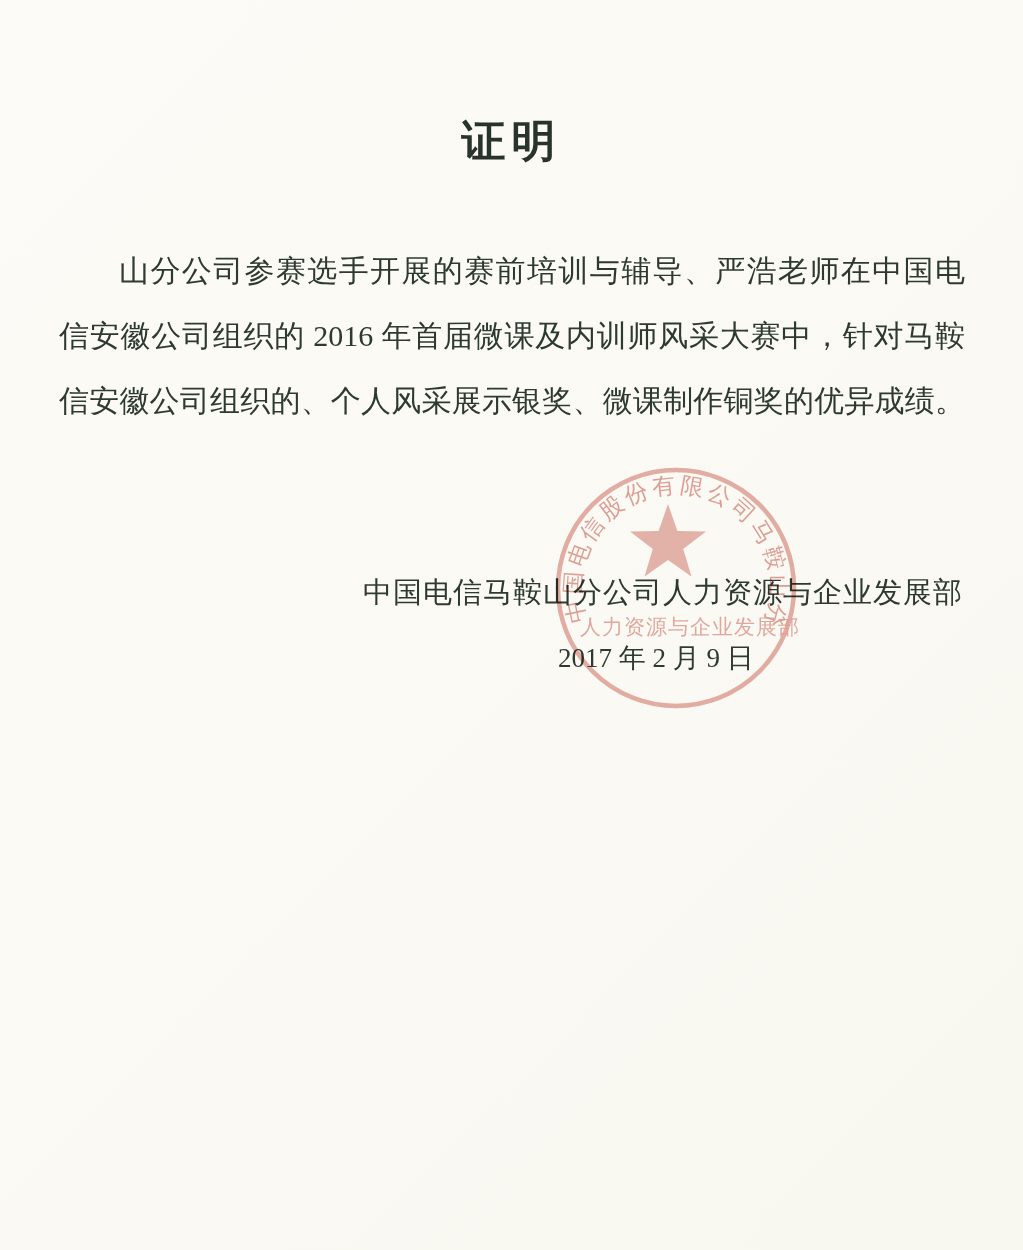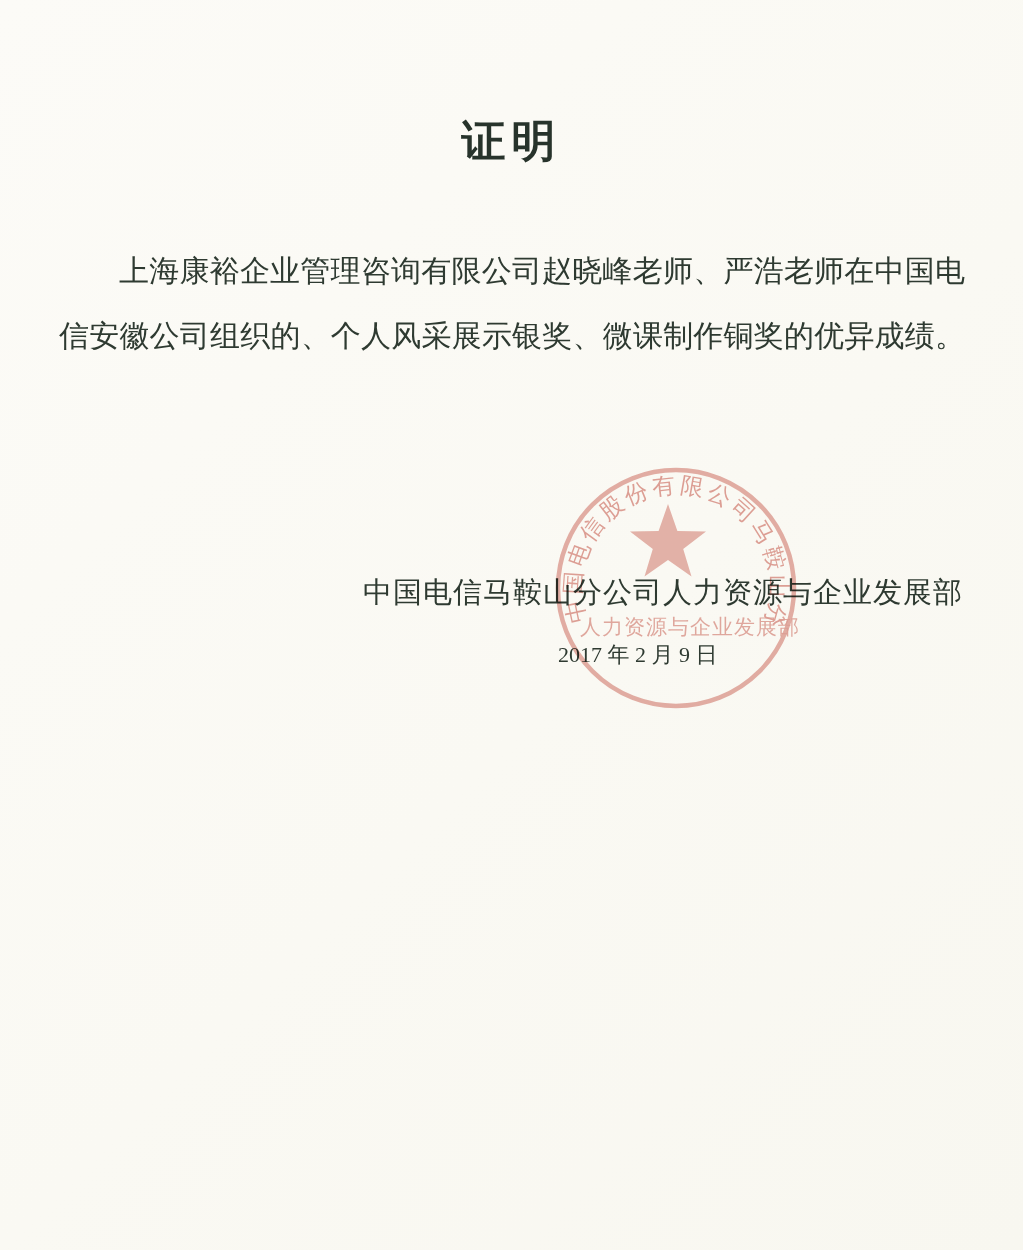--- a/index.html
+++ b/index.html
@@ -51,21 +51,21 @@
     right: 60px;
     font-size: 29px;
     letter-spacing: 1px;
     color: #2e3a31;
     white-space: nowrap;
   }
   .date-line {
     position: absolute;
     top: 640px;
     left: 558px;
-    font-size: 22px;
+    font-size: 27px;
     color: #2e3a31;
     white-space: nowrap;
   }
   .seal {
     position: absolute;
     left: 536px;
     top: 458px;
     width: 280px;
     height: 262px;
     mix-blend-mode: multiply;
@@ -73,21 +73,22 @@
   }
 </style>
 </head>
 <body>
 
 <div class="page">
 
   <div class="doc-title">证明</div>
 
   <div class="body-text">
-    <div class="body-line">上海康裕企业管理咨询有限公司赵晓峰老师、严浩老师在中国电</div>
+    <div class="body-line">山分公司参赛选手开展的赛前培训与辅导、严浩老师在中国电</div>
+    <div class="body-line">信安徽公司组织的 2016 年首届微课及内训师风采大赛中，针对马鞍</div>
     <div class="body-line">信安徽公司组织的、个人风采展示银奖、微课制作铜奖的优异成绩。</div>
   </div>
 
   <div class="signature-line">中国电信马鞍山分公司人力资源与企业发展部</div>
 
   <div class="date-line">2017 年 2 月 9 日</div>
 
   <svg class="seal" viewBox="0 0 280 262" xmlns="http://www.w3.org/2000/svg">
     <g opacity="0.55" fill="#c9574a" stroke="none">
       <circle cx="140" cy="130" r="118" fill="none" stroke="#c9574a" stroke-width="4.5" opacity="0.85"></circle>

